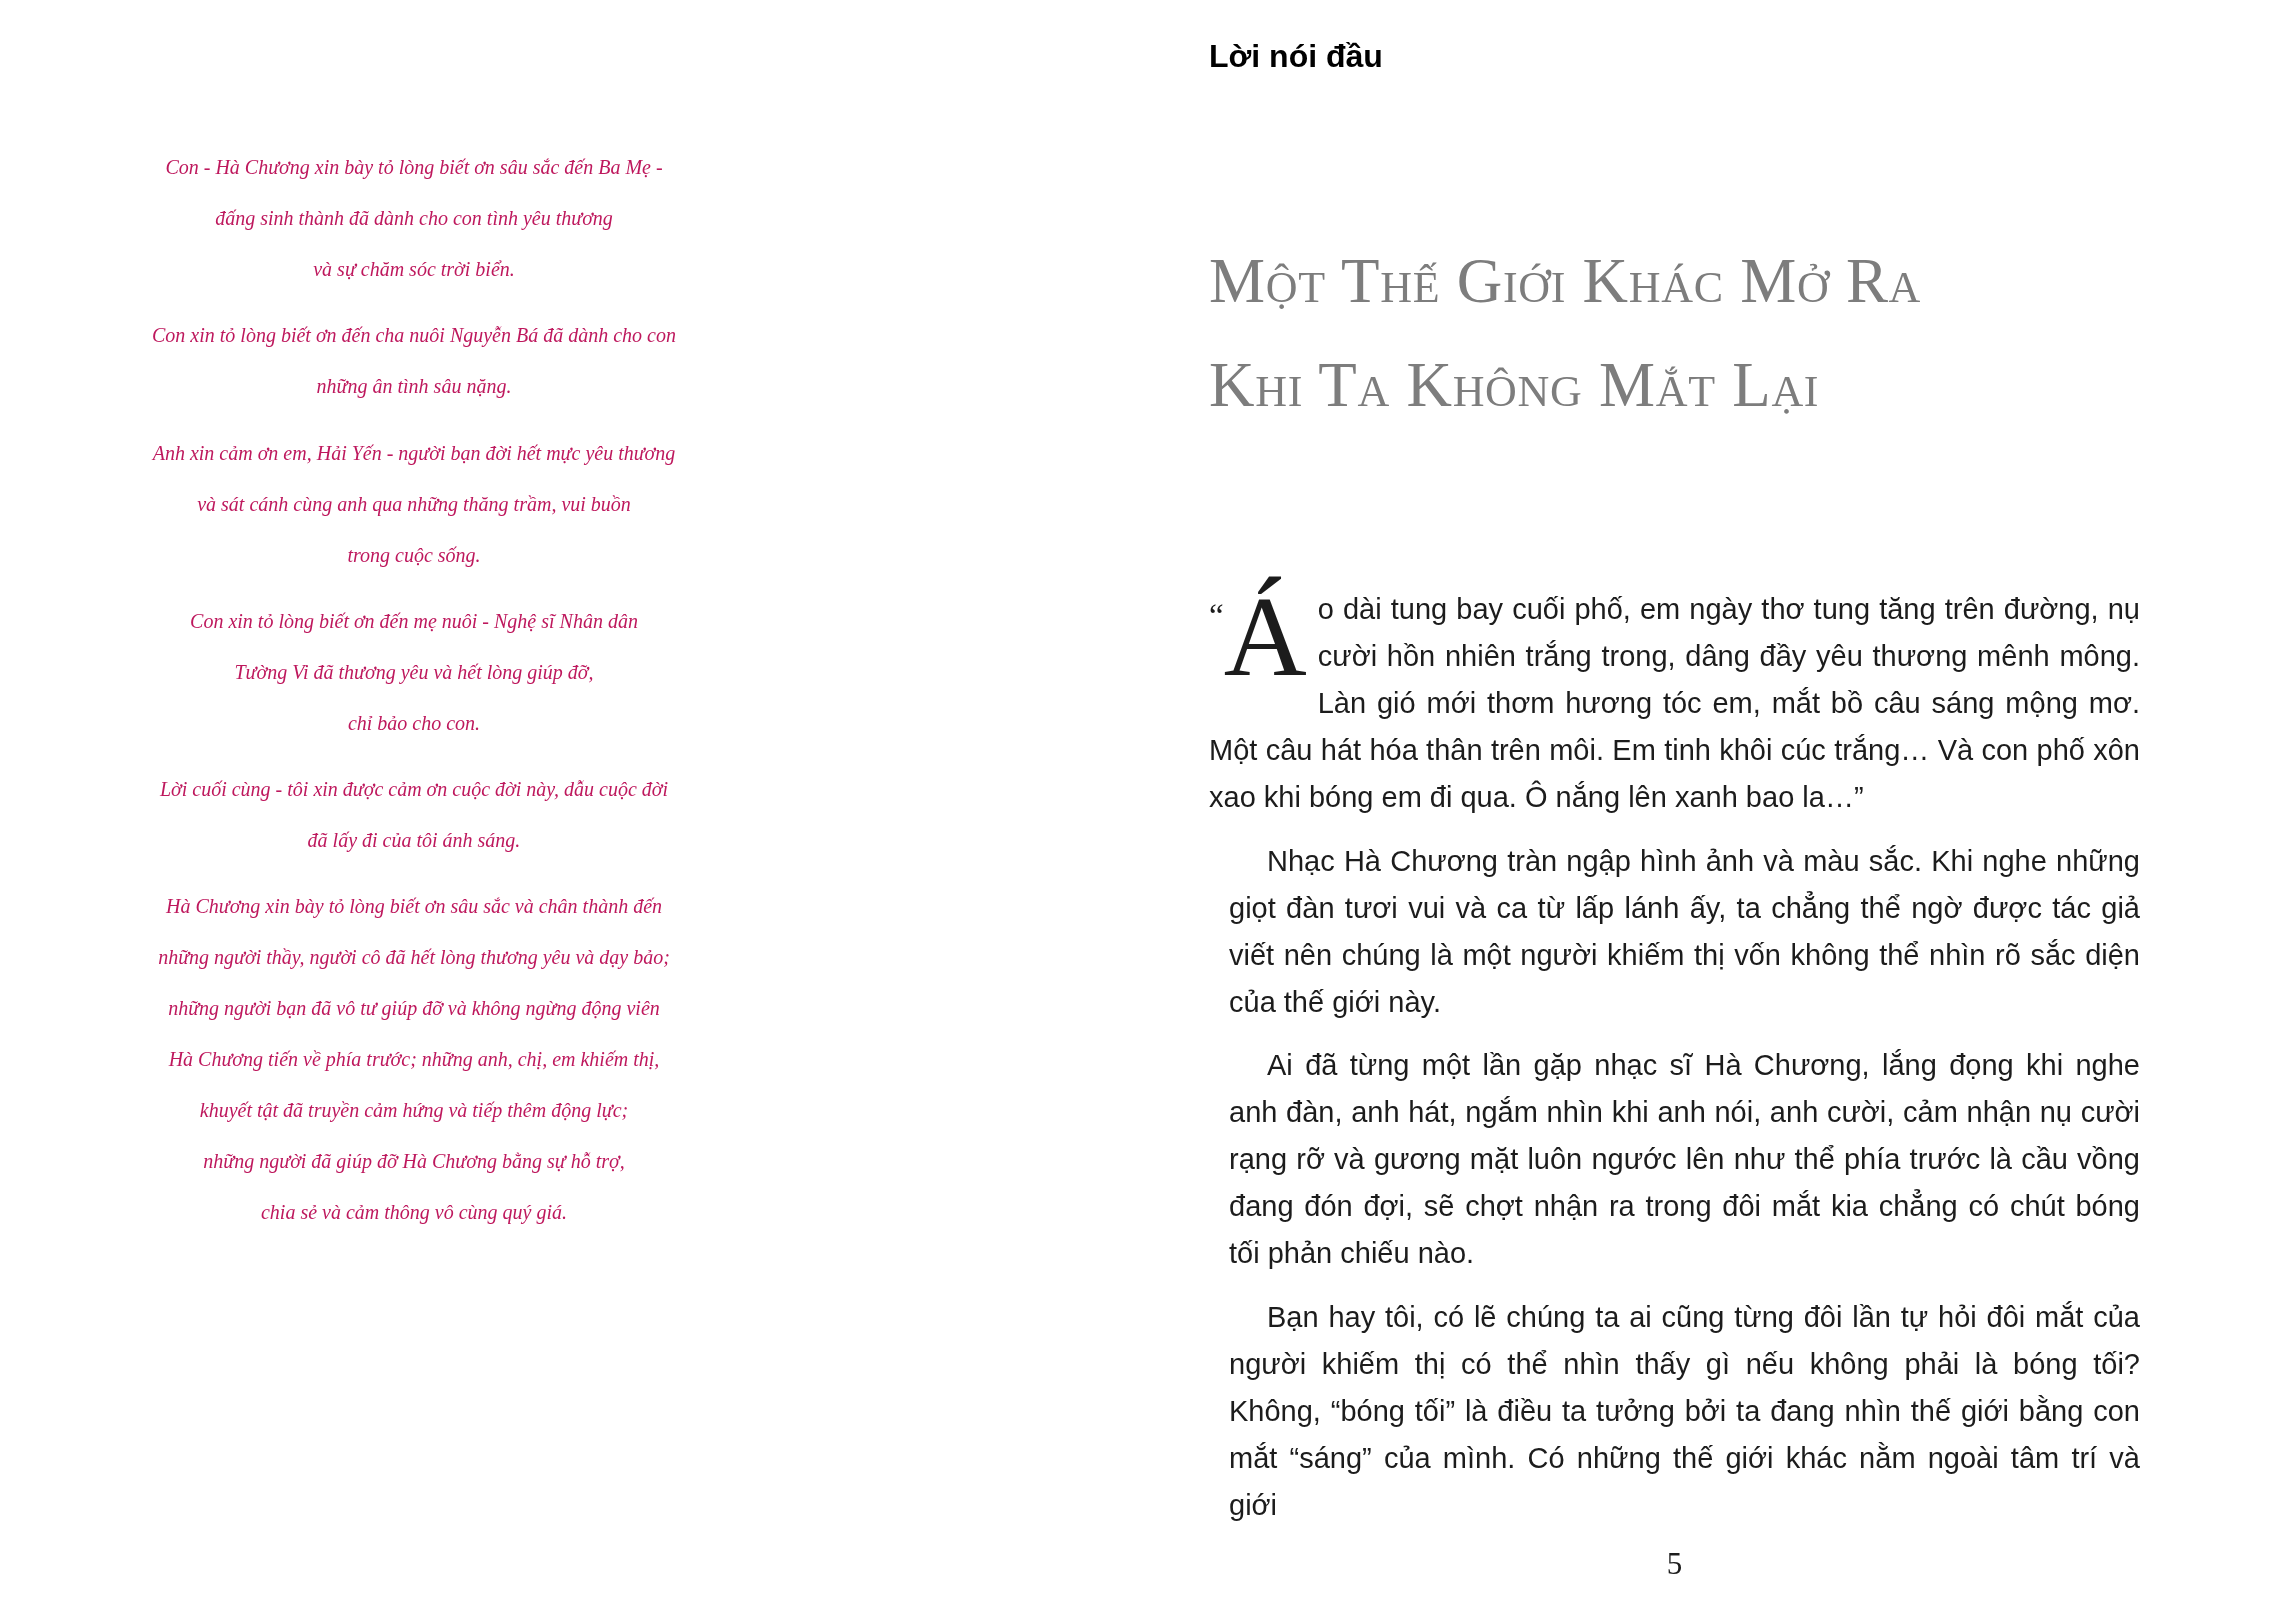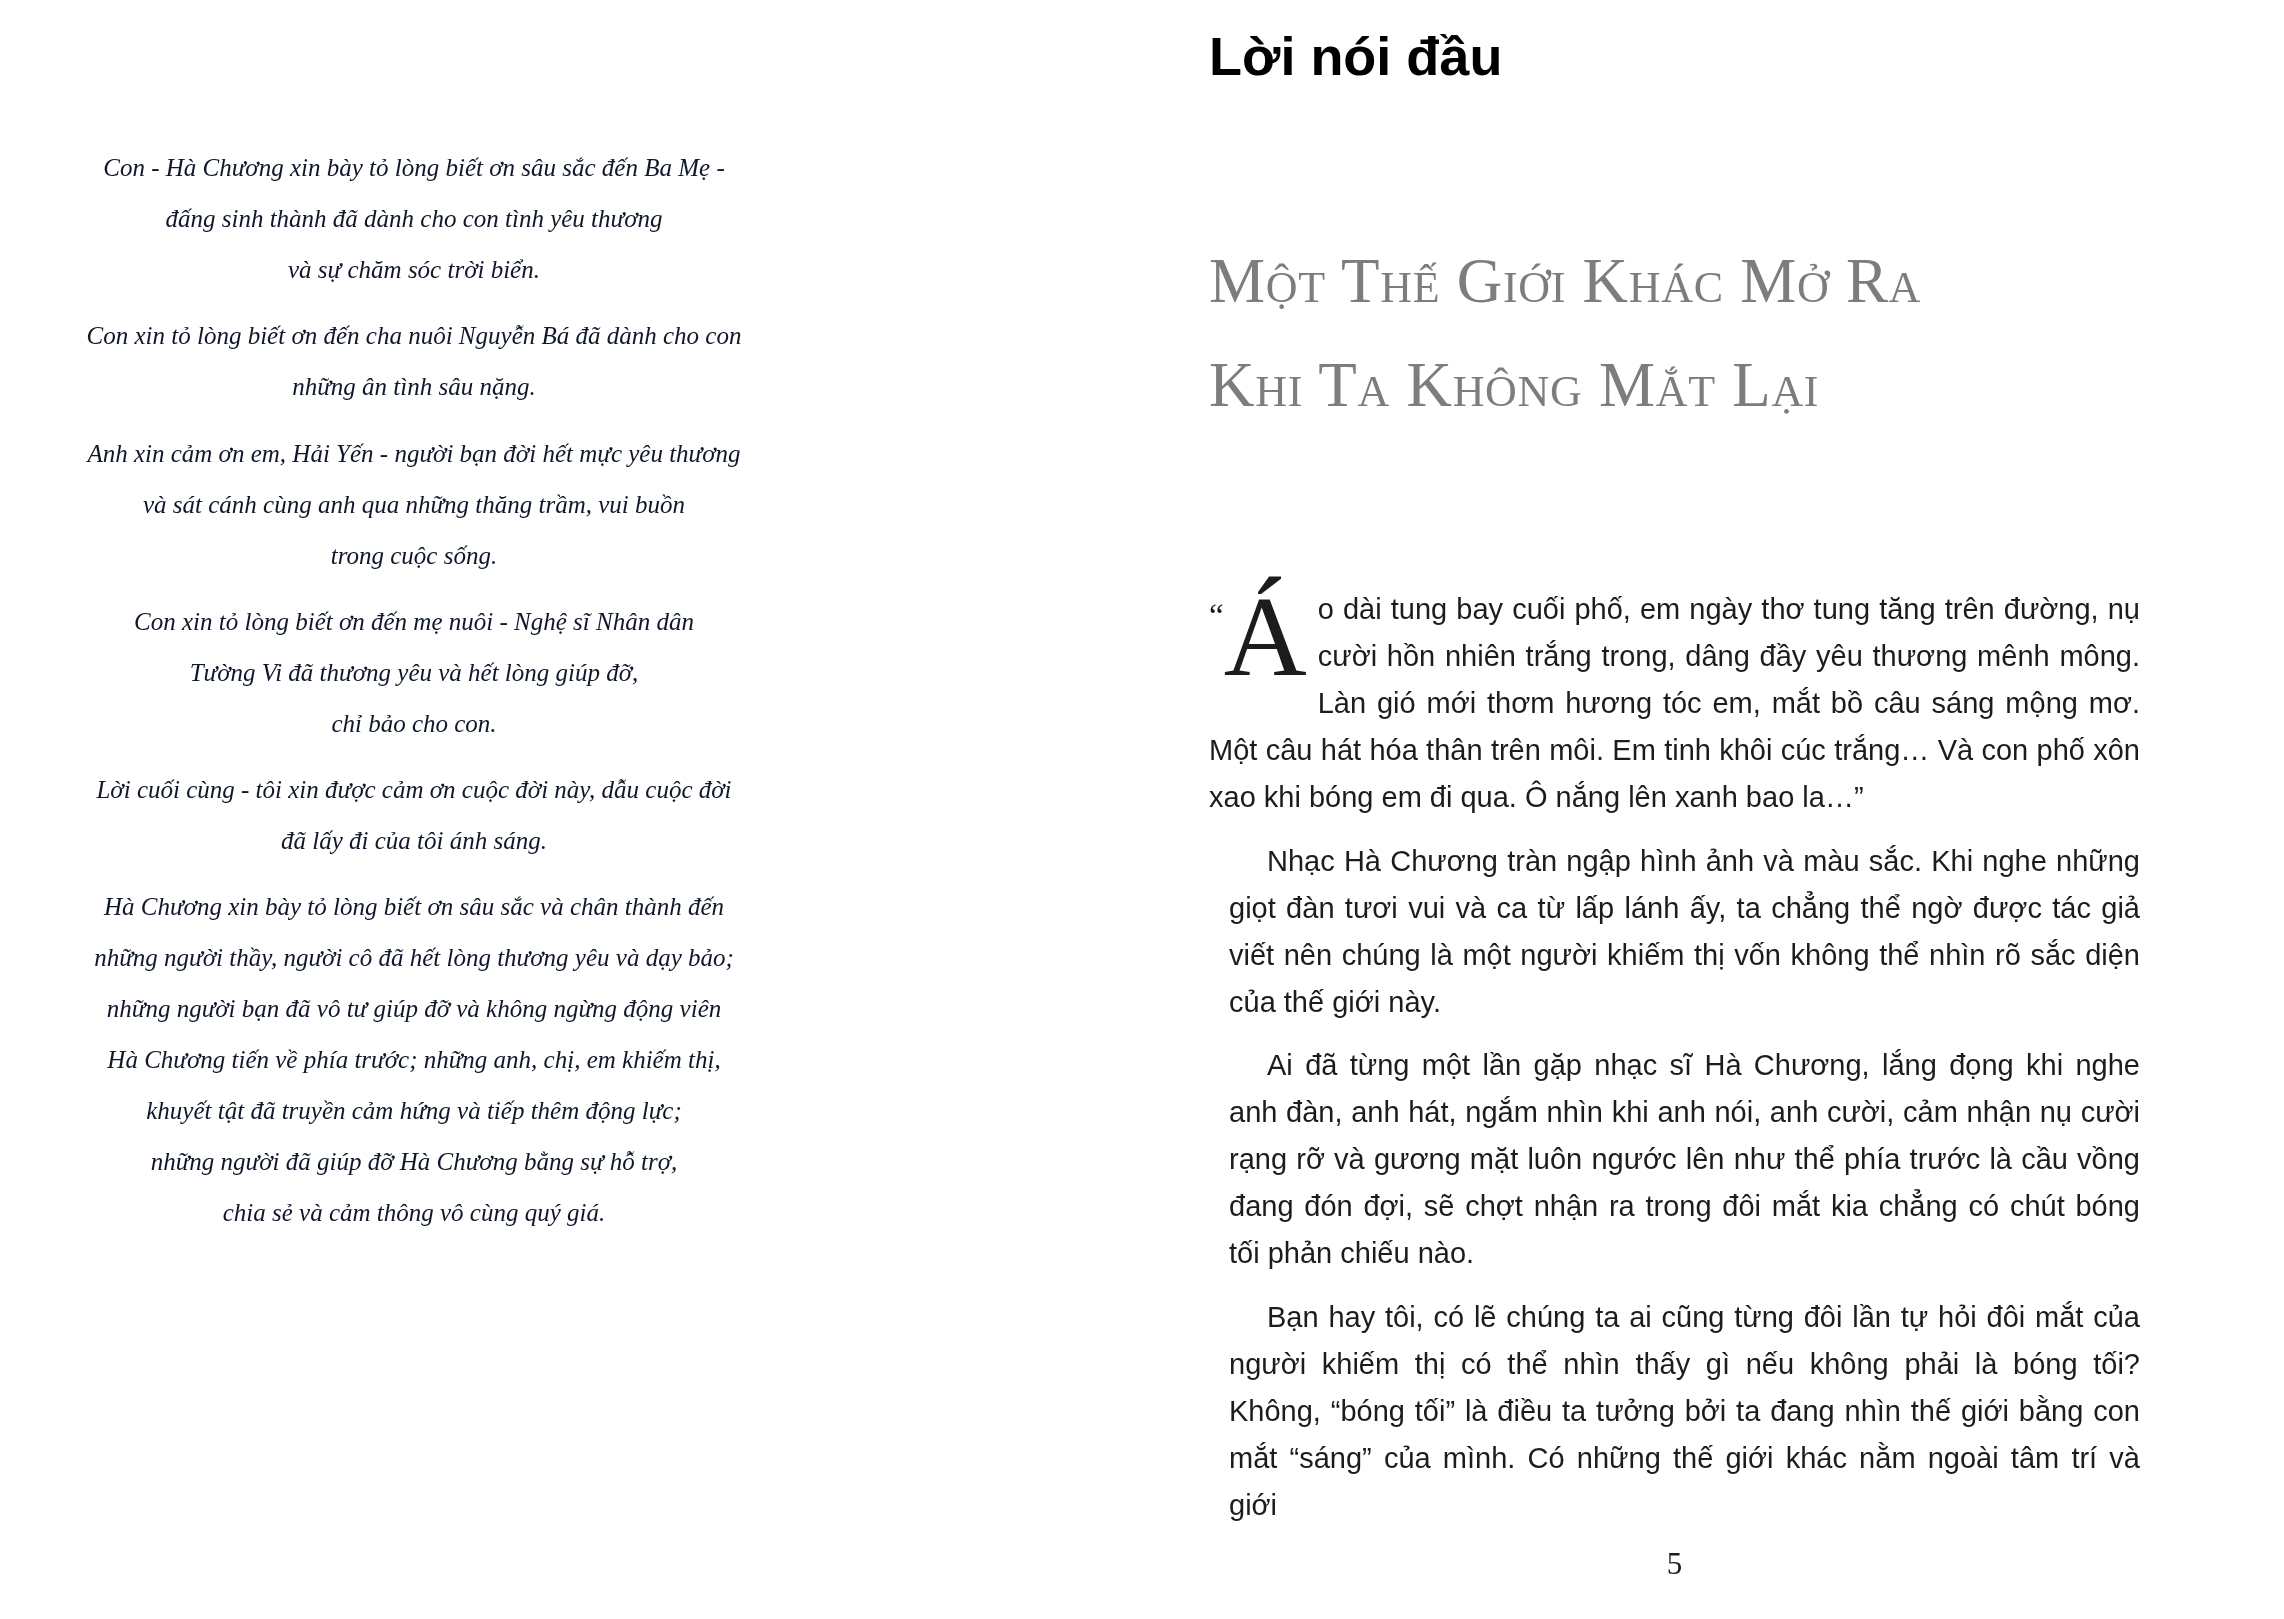--- a/index.html
+++ b/index.html
@@ -19,39 +19,39 @@
   .left-page {
     position: absolute;
     left: 37px;
     top: 142px;
     width: 754px;
   }
   .dedication p {
     margin: 0 0 15.3px 0;
     font-family: "Liberation Serif", serif;
     font-style: italic;
-    font-size: 25px;
+    font-size: 20px;
     line-height: 51px;
-    color: #0f172a;
+    color: #be185d;
     text-align: center;
     white-space: pre-line;
   }
 
   
   .right-page {
     position: absolute;
     left: 1209px;
     top: 31px;
     width: 931px;
   }
   .preface-header {
     margin: 0;
     font-family: "Liberation Sans", sans-serif;
     font-weight: 700;
-    font-size: 54px;
+    font-size: 32px;
     line-height: 50px;
     color: #000000;
     text-align: left;
   }
   .chapter-title {
     margin-top: 148px;
     text-align: left;
     font-family: "Liberation Serif", serif;
     font-variant: small-caps;
     font-size: 63px;

